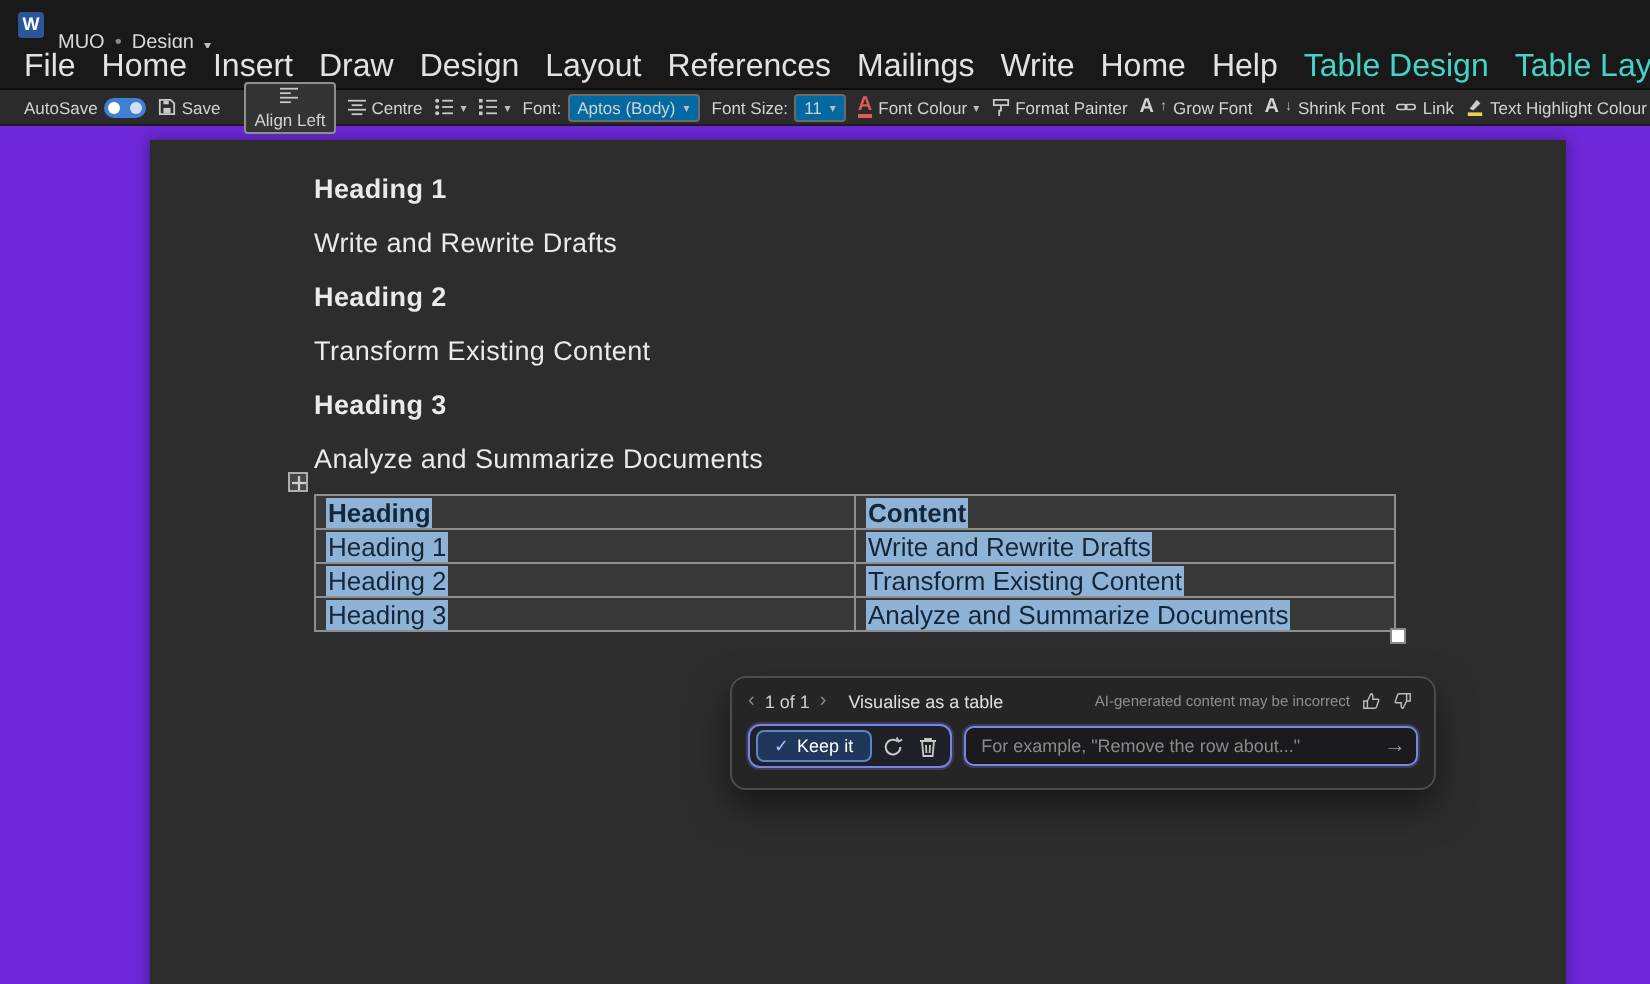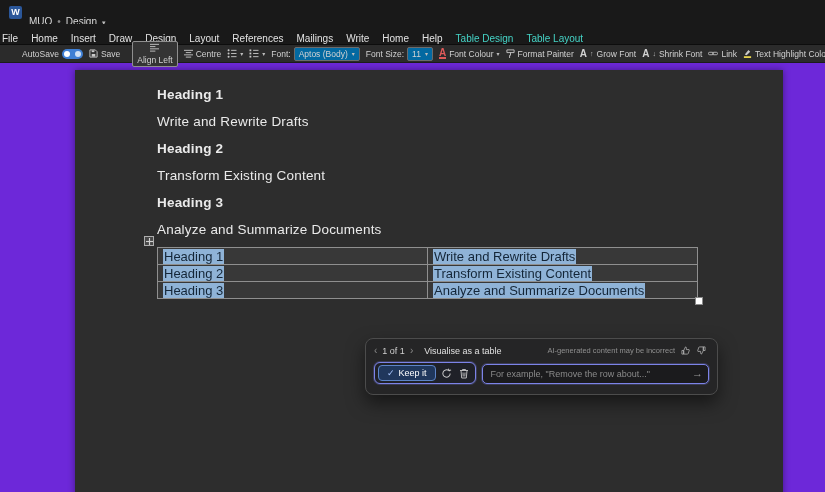--- a/index.html
+++ b/index.html
@@ -8,26 +8,26 @@
 
   
   .titlebar { position:absolute; top:0; left:0; right:0; height:24px; background:#191919; display:flex; align-items:center; padding:0 9px; gap:7px; z-index:5; }
   .word-logo { width:13px; height:13px; background:#2b579a; border-radius:2px; color:#fff; font-size:9px; font-weight:bold; display:flex; align-items:center; justify-content:center; }
   .doc-title-group { display:flex; align-items:flex-end; gap:5px; font-size:10px; color:#d9d9d9;margin-top:18px; }
   .doc-sep { color:#8a8a8a; }
   .save-chevron { font-size:7px; color:#bdbdbd; }
   .search-box { position:absolute; left:446px; top:4px; width:209px; height:17px; background:#3d3d3d; border:1px solid #7a7a7a; border-radius:3px; display:flex; align-items:center; justify-content:center; gap:6px; font-size:10px; color:#c4c4c4; }
 
   
-  .menubar { position:absolute; top:24px; left:0; right:0; height:20px; background:#191919; display:flex; align-items:flex-end; padding:0 2px; gap:13px; font-size:10px; color:#e2e2e2; z-index:5; }
+  .menubar { position:absolute; top:24px; left:0; right:0; height:20px; background:#191919; display:flex; align-items:center; padding:0 12px; gap:13px; font-size:16px; color:#e2e2e2; z-index:5; }
   .menu-item { cursor:default; white-space:nowrap; }
   .menu-item.contextual { color:#45d3c6; }
 
   
-  .toolbar { position:absolute; top:44px; left:0; right:0; height:19px; background:#2b2b2b; border-top:1px solid #0d0d0d; border-bottom:1px solid #1c1c1c; display:flex; align-items:center; padding:0 22px; gap:6px; font-size:8.5px; color:#d2d2d2; white-space:nowrap; z-index:5; }
+  .toolbar { position:absolute; top:44px; left:0; right:0; height:19px; background:#2b2b2b; border-top:1px solid #0d0d0d; border-bottom:1px solid #1c1c1c; display:flex; align-items:center; padding:0 12px; gap:6px; font-size:8.5px; color:#d2d2d2; white-space:nowrap; z-index:5; }
   .tbtn { display:flex; align-items:center; gap:3px; }
   .toggle { width:21px; height:10px; background:#3f7fd4; border-radius:6px; position:relative; }
   .toggle::before { content:""; position:absolute; left:2px; top:2px; width:6px; height:6px; border-radius:50%; background:#fff; }
   .toggle::after { content:""; position:absolute; right:2px; top:2px; width:6px; height:6px; border-radius:50%; background:#cfe0f5; }
   .vsep { width:1px; height:12px; background:#555; }
   .boxed { border:1px solid #8f8f8f; border-radius:2px; padding:1px 4px; background:#343434; display:flex; align-items:center; gap:3px;flex-direction:column; }
   .dd { border:1px solid #6b6b6b; border-radius:2px; background:#0369a1; padding:1px 4px; display:flex; align-items:center; gap:4px; }
   .dd-arrow { font-size:6px; color:#bdbdbd; }
   .letterA { font-size:10px; font-weight:bold; color:#e05a5a; line-height:8px; }
   .letterA.green { color:#d2d2d2; }
@@ -219,20 +219,24 @@
 
       <div class="tbl-wrap">
         <div class="move-handle">
           <svg width="7" height="7" viewBox="0 0 8 8">
               <line x1="4" y1="0" x2="4" y2="8" stroke="#cfcfcf" stroke-width="1.3"></line>
               <line x1="0" y1="4" x2="8" y2="4" stroke="#cfcfcf" stroke-width="1.3"></line>
             </svg>
         </div>
         <table class="doc-table">
           <tbody>
+            <tr class="hdr">
+              <td class="c1"><span class="sel">Heading</span></td>
+              <td><span class="sel">Content</span></td>
+            </tr>
             <tr>
               <td class="c1"><span class="sel">Heading 1</span></td>
               <td><span class="sel">Write and Rewrite Drafts</span></td>
             </tr>
             <tr>
               <td class="c1"><span class="sel">Heading 2</span></td>
               <td><span class="sel">Transform Existing Content</span></td>
             </tr>
             <tr>
               <td class="c1"><span class="sel">Heading 3</span></td>

